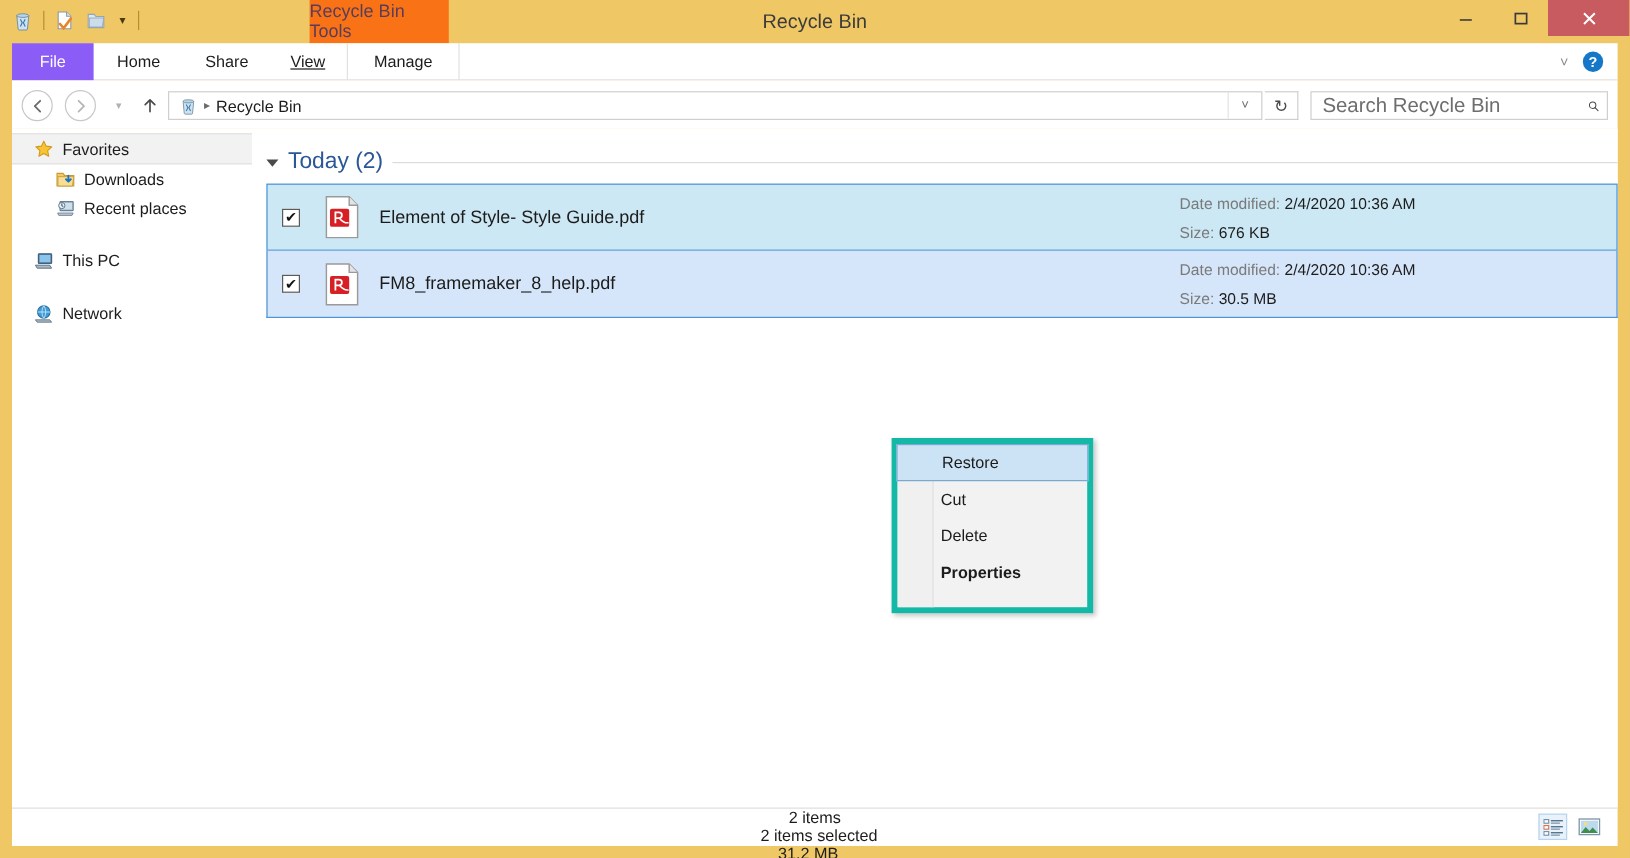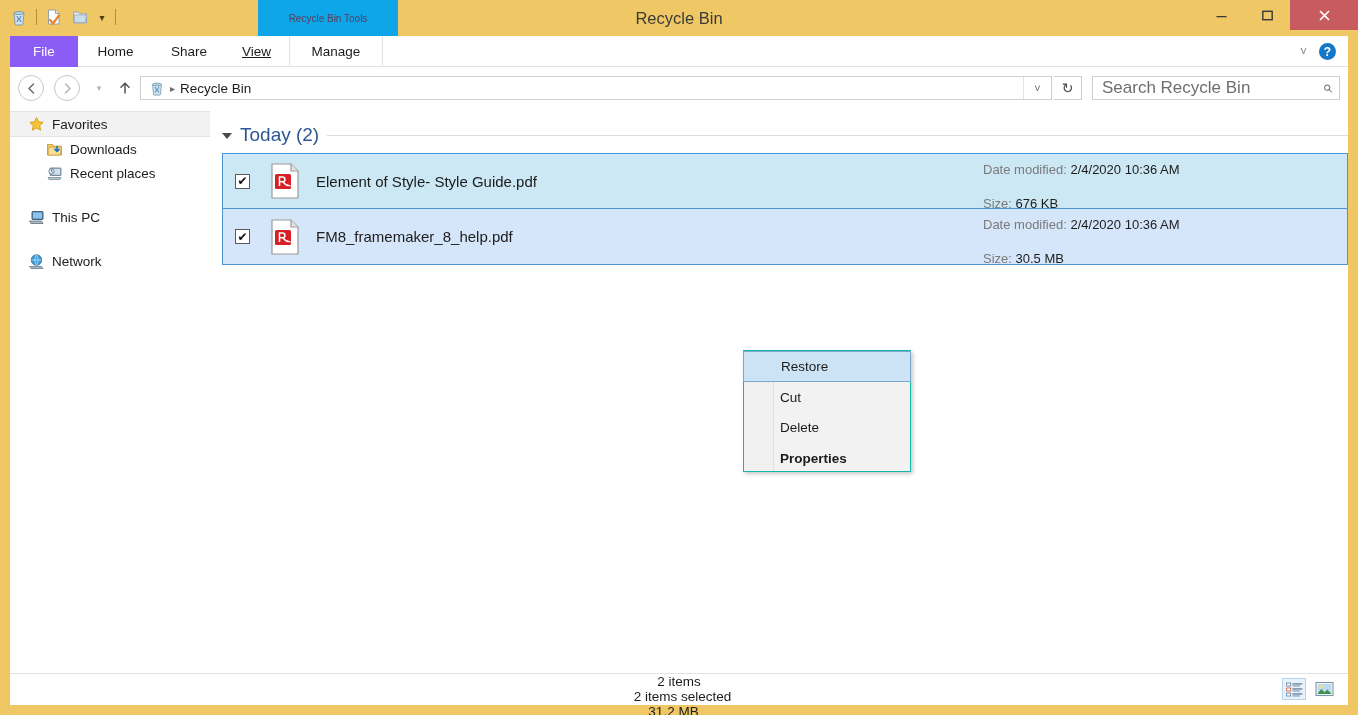--- a/index.html
+++ b/index.html
@@ -39,24 +39,24 @@
   }
 
   #title-text {
     position: absolute; left: 0; top: 0; width: 1358px; height: 36px;
     line-height: 36px; text-align: center;
     font-size: 16.5px; color: #3b3b3b;
   }
 
   
   #ctx-tools {
-    position: absolute; left: 258px; top: 0; width: 140px; height: 36px;
-    background: #0ea5e9;
-    display: flex; align-items: center; justify-content: center;
-    font-size: 10px; color: #5a3d5a;
+    position: absolute; left: 258px; top: 0; width: 116px; height: 36px;
+    background: #f97316;
+    display: flex; align-items: center; justify-content: center;
+    font-size: 15px; color: #5a3d5a;
   }
 
   
   #winbtns {
     position: absolute; right: 0; top: 0; height: 30px; display: flex;
   }
   .winbtn {
     width: 46px; height: 30px; display: flex; align-items: center;
     justify-content: center; color: #3a3a3a;
   }
@@ -198,29 +198,29 @@
     border: 1px solid #5a5a5a; background: #fff;
     display: flex; align-items: center; justify-content: center;
     font-size: 12px; color: #111; line-height: 1; flex: none;
   }
   .row-icon { margin-left: 20px; width: 30px; height: 36px; flex: none; }
   .row-name {
     margin-left: 16px; font-size: 15px; color: #1c1c1c; white-space: nowrap;
   }
   .row-meta {
     position: absolute; left: 760px; top: 8px;
-    display: flex; flex-direction: column; gap: 19px;
+    display: flex; flex-direction: column; gap: 9px;
   }
   .meta-line { font-size: 13px; color: #1c1c1c; white-space: nowrap; }
   .meta-key { color: #7a7a7a; }
 
   
   #ctxmenu {
-    position: absolute; left: 533px; top: 243px; width: 168px; height: 122px;
-    background: #f2f2f2; border: 1px solid #14b8a6;
+    position: absolute; left: 533px; top: 258px; width: 168px; height: 146px;
+    background: #f2f2f2; border: 5px solid #14b8a6;
     box-shadow: 2px 2px 4px rgba(0,0,0,0.22);
   }
   #ctx-gutter {
     position: absolute; left: 0; top: 0; width: 30px; height: 100%;
     background: #f0f0f0; border-right: 1px solid #e0e0e0;
   }
   .ctx-item {
     position: relative; height: 30.5px; display: flex; align-items: center;
     padding-left: 36px; font-size: 13.5px; color: #1c1c1c; z-index: 2;
   }

